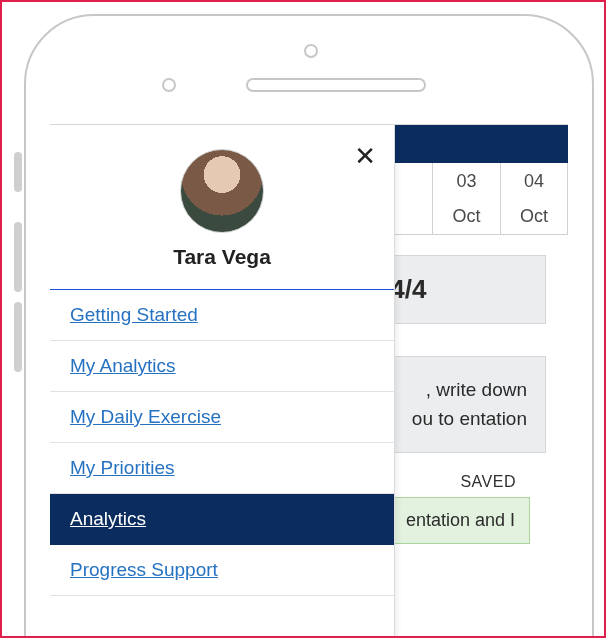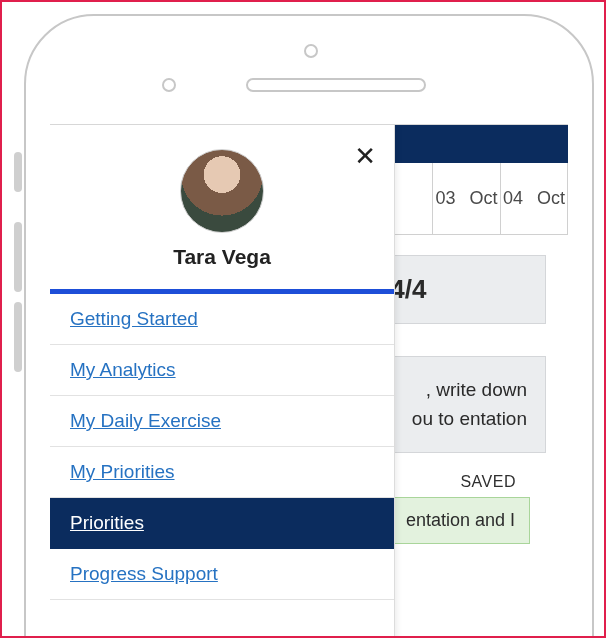--- a/index.html
+++ b/index.html
@@ -82,21 +82,21 @@
   .dates-row {
     display: flex;
     border-bottom: 1px solid #d0d0d0;
     background: #fff;
     height: 72px;
   }
   .dates-row .spacer { flex: 1; }
   .date-cell {
     width: 68px;
     border-left: 1px solid #d0d0d0;
-    display: flex; flex-direction: row;
+    display: flex; flex-direction: column;
     align-items: center; justify-content: center;
     color: #4a4a4a;
     font-size: 18px;
     gap: 14px;
   }
   .date-cell:last-child { border-right: 1px solid #d0d0d0; text-align: center; }
 
   .content { padding: 20px 22px 0 22px; }
   .card {
     background: #ebedef;
@@ -134,21 +134,21 @@
     color: #222;
     cursor: pointer;
     line-height: 1;
     padding: 4px;
   }
   .profile {
     padding-top: 24px;
     display: flex; flex-direction: column; align-items: center;
     gap: 12px;
     padding-bottom: 20px;
-    border-bottom: 5px solid #1d4ed8;
+    border-bottom: 1px solid #1d4ed8;
   }
   .avatar {
     width: 84px; height: 84px;
     border-radius: 50%;
     border: 1px solid #d0d0d0;
     overflow: hidden;
     background: radial-gradient(circle at 50% 30%, #e6c9b3 0 26%, #7a5a46 26% 58%, #3a4a3e 58% 100%);
   }
   .profile .name { font-size: 21px; font-weight: 700; color: #222; }
 
@@ -227,19 +227,19 @@
       </div>
       <div class="profile">
         <div class="avatar"></div>
         <div class="name">Tara Vega</div>
       </div>
       <ul class="menu">
         <li><span>Getting Started</span></li>
         <li><span>My Analytics</span></li>
         <li><span>My Daily Exercise</span></li>
         <li><span>My Priorities</span></li>
-        <li class="active"><span>Priorities</span></li>
+        <li class="active"><span>Analytics</span></li>
         <li><span>Progress Support</span></li>
       </ul>
     </div>
 
   </div>
 </div>
 
 </body></html>

